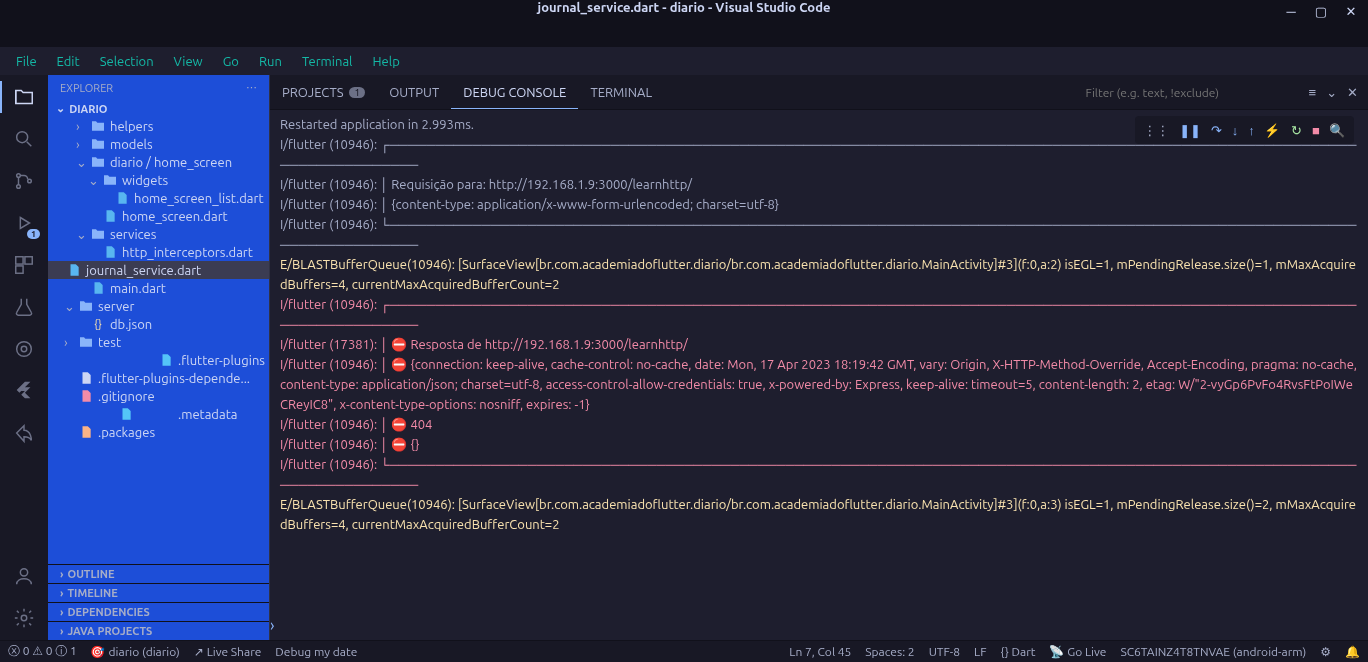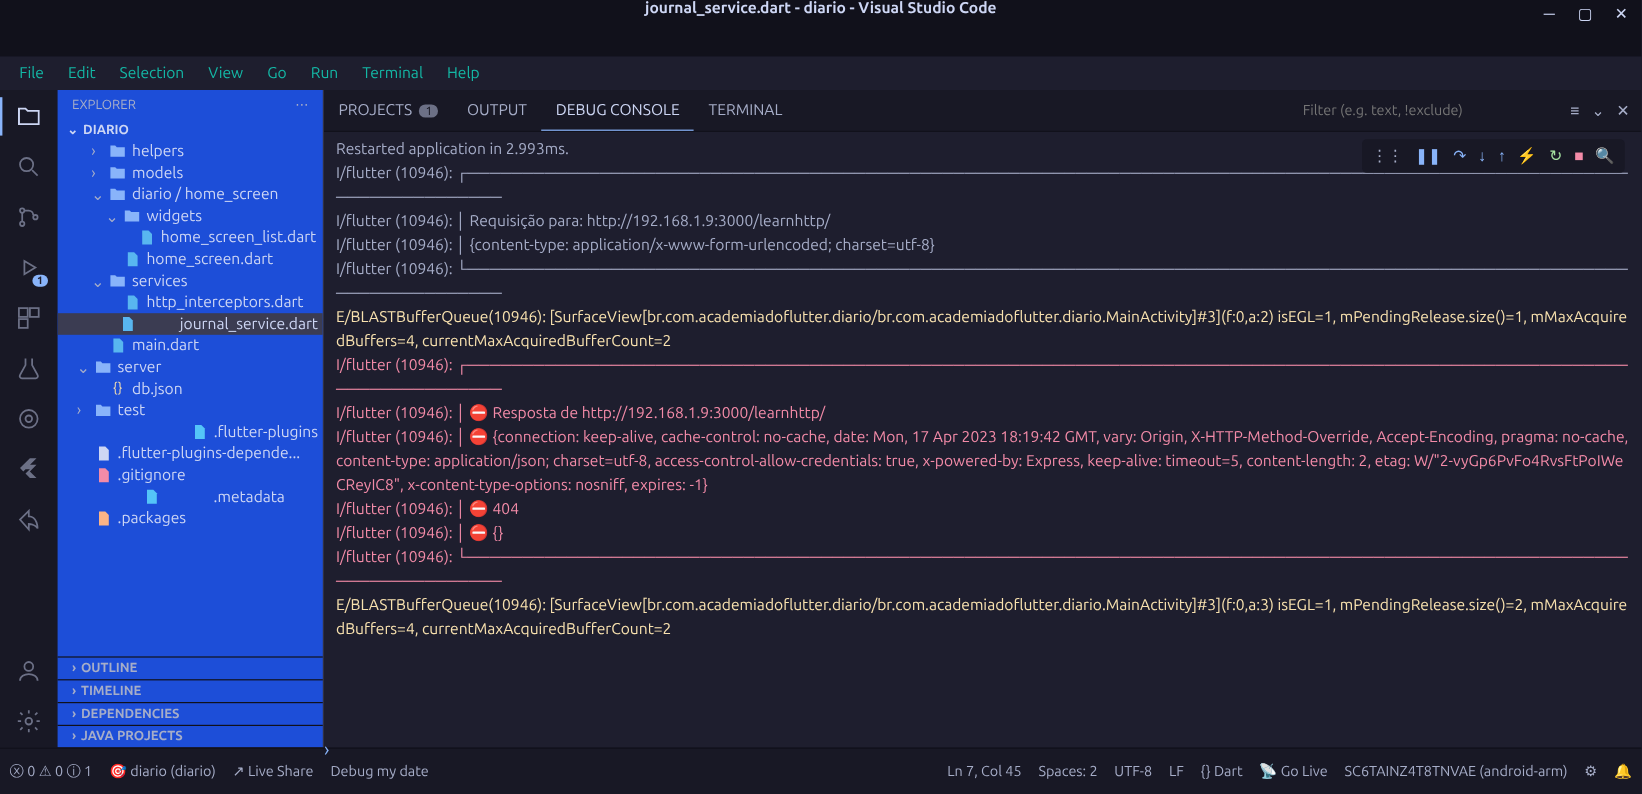--- a/index.html
+++ b/index.html
@@ -35,21 +35,21 @@
 .tab-actions { margin-left:auto; display:flex; align-items:center; gap:10px; padding-right:10px; }
 .filterbox { background:transparent; border:1px solid transparent; color:#fdba74; padding:2px 6px; width:220px; font-size:12px; }
 .panel-icons { display:flex; gap:10px; color:#a6adc8; }
 .console { flex:1; overflow:auto; padding:4px 10px; font-family:"JetBrains Mono",Consolas,monospace; font-size:13px; line-height:20px; position:relative; }
 .console .line { white-space:pre-wrap; word-break:break-all; }
 .muted { color:#a6adc8; }
 .gold { color:#f9e2af; }
 .red { color:#f38ba8; }
 .debug-toolbar { position:absolute; top:6px; right:14px; display:flex; gap:10px; background:#181825; padding:4px 8px; border-radius:4px; color:#a6adc8; z-index:5; align-items:center;}
 .debug-toolbar .dbg-ic { cursor:pointer; color:#89b4fa; }
-.statusbar { height:39px; background:#181825; border-top:1px solid #11111b; display:flex; align-items:center; font-size:12px; color:#a6adc8; padding:0 8px; gap:14px; }
+.statusbar { height:22px; background:#181825; border-top:1px solid #11111b; display:flex; align-items:center; font-size:12px; color:#a6adc8; padding:0 8px; gap:14px; }
 .statusbar .right { margin-left:auto; display:flex; gap:14px; align-items:center;}
 svg { display:block; }
 .dots { color:#a6adc8; cursor:pointer; }
 .filler { flex:1; }
 </style>
 </head>
 <body>
 
 <div class="window">
   <div class="titlebar">
@@ -219,21 +219,21 @@
           </div>
           <div class="tree-item" style="padding-left: 40px;">
             <span style="width:10px;color:#a6adc8"></span>
             <span class="icon">
               <svg width="14" height="14" viewBox="0 0 24 24" fill="#58b6f0">
                 <path d="M6 2h9l5 5v15H6z"></path>
               </svg>
             </span>
             <span>http_interceptors.dart</span>
           </div>
-          <div class="tree-item selected" style=" justify-content: space-between;">
+          <div class="tree-item selected" style="">
             <span style="width:10px;color:#a6adc8"></span>
             <span class="icon">
               <svg width="14" height="14" viewBox="0 0 24 24" fill="#58b6f0">
                 <path d="M6 2h9l5 5v15H6z"></path>
               </svg>
             </span>
             <span>journal_service.dart</span>
           </div>
           <div class="tree-item" style="padding-left: 28px;">
             <span style="width:10px;color:#a6adc8"></span>
@@ -361,21 +361,21 @@
           <span class="dbg-ic" style="color:#f38ba8">■</span>
           <span class="dbg-ic">🔍</span>
         </div>
       <div class="line muted">Restarted application in 2.993ms.</div>
           <div class="line muted">I/flutter (10946): ┌────────────────────────────────────────────────────────────────────────────────────────────────────────────────────────</div>
           <div class="line muted">I/flutter (10946): │ Requisição para: http://192.168.1.9:3000/learnhttp/</div>
           <div class="line muted">I/flutter (10946): │ {content-type: application/x-www-form-urlencoded; charset=utf-8}</div>
           <div class="line muted">I/flutter (10946): └────────────────────────────────────────────────────────────────────────────────────────────────────────────────────────</div>
           <div class="line gold">E/BLASTBufferQueue(10946): [SurfaceView[br.com.academiadoflutter.diario/br.com.academiadoflutter.diario.MainActivity]#3](f:0,a:2) isEGL=1, mPendingRelease.size()=1, mMaxAcquiredBuffers=4, currentMaxAcquiredBufferCount=2</div>
           <div class="line red">I/flutter (10946): ┌────────────────────────────────────────────────────────────────────────────────────────────────────────────────────────</div>
-          <div class="line red">I/flutter (10946): │ ⛔ Resposta de http://192.168.1.9:3000/learnhttp/</div>
+          <div class="line red">I/flutter (17381): │ ⛔ Resposta de http://192.168.1.9:3000/learnhttp/</div>
           <div class="line red">I/flutter (10946): │ ⛔ {connection: keep-alive, cache-control: no-cache, date: Mon, 17 Apr 2023 18:19:42 GMT, vary: Origin, X-HTTP-Method-Override, Accept-Encoding, pragma: no-cache, content-type: application/json; charset=utf-8, access-control-allow-credentials: true, x-powered-by: Express, keep-alive: timeout=5, content-length: 2, etag: W/"2-vyGp6PvFo4RvsFtPoIWeCReyIC8", x-content-type-options: nosniff, expires: -1}</div>
           <div class="line red">I/flutter (10946): │ ⛔ 404</div>
           <div class="line red">I/flutter (10946): │ ⛔ {}</div>
           <div class="line red">I/flutter (10946): └────────────────────────────────────────────────────────────────────────────────────────────────────────────────────────</div>
           <div class="line gold">E/BLASTBufferQueue(10946): [SurfaceView[br.com.academiadoflutter.diario/br.com.academiadoflutter.diario.MainActivity]#3](f:0,a:3) isEGL=1, mPendingRelease.size()=2, mMaxAcquiredBuffers=4, currentMaxAcquiredBufferCount=2</div>
         </div>
       <div style="position:absolute; bottom:28px; left:270px; color:#89b4fa; font-size:16px;">›</div>
     </div>
   </div>
 

